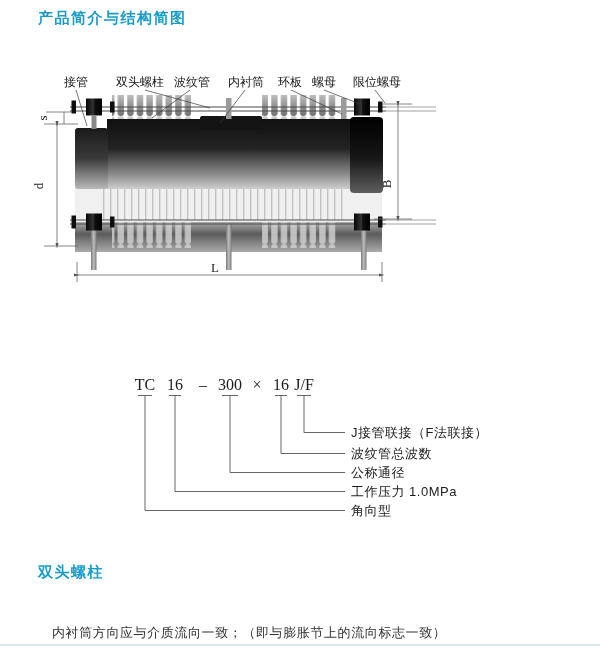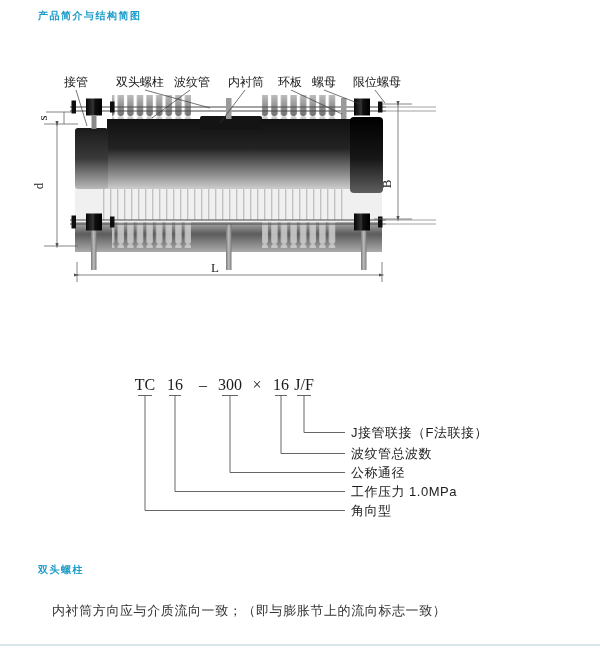--- a/index.html
+++ b/index.html
@@ -2,31 +2,31 @@
 <html><head>
 <meta charset="utf-8">
 <style>
   * { margin:0; padding:0; box-sizing:border-box; }
   html,body { background:#ffffff; }
   .page {
     position:relative; width:600px; height:652px; background:#ffffff;
     overflow:hidden; font-family:"Liberation Sans", sans-serif;
   }
   .heading {
-    position:absolute; left:38px; font-size:10px; font-weight:bold;
+    position:absolute; left:38px; font-size:15px; font-weight:bold;
     color:#1b9bc8; letter-spacing:1.5px;
   }
   .h1 { top:9px; }
   .h2 { top:349px; }
   .h3 { top:563px; }
   .para {
     position:absolute; left:52px; font-size:13px; color:#333333;
     letter-spacing:0.6px; white-space:nowrap;
   }
-  .p1 { top:602px; }
+  .p1 { top:624px; }
   .p2 { top:626px; }
   .bottom-rule {
     position:absolute; left:0; top:644px; width:600px; height:2px;
     background:#dbe5ec;
   }
   svg.figure { position:absolute; }
   #structure-figure { left:30px; top:62px; }
   #code-figure { left:118px; top:371px; }
   text.part-label { font-size:12px; fill:#151515; font-family:"Liberation Sans",sans-serif; }
   text.dim-label { font-size:13px; fill:#222; font-family:"Liberation Serif",serif; }

